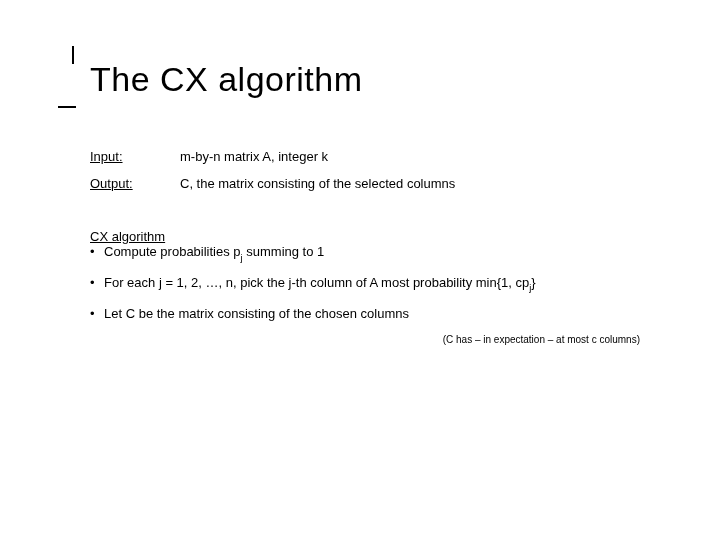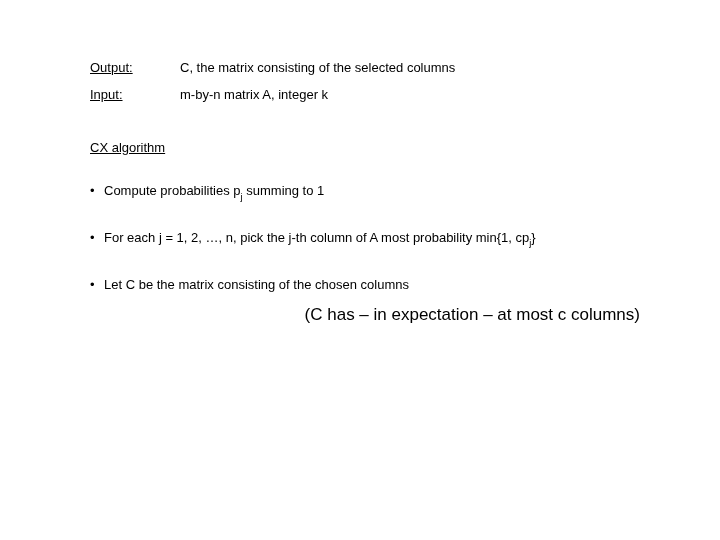--- a/index.html
+++ b/index.html
@@ -58,50 +58,54 @@
   }
   .bullets {
     list-style: none;
     font-size: 13px;
   }
   .bullets li {
     position: relative;
     padding-left: 14px;
     margin-bottom: 12px;
     line-height: 1.3;
-    margin-top: 28px;
   }
   .bullets li::before {
     content: "•";
     position: absolute;
     left: 0;
     top: 0;
   }
   .sub { font-size: 0.72em; vertical-align: sub; position: relative; top: 0.1em; }
   .sup { font-size: 0.72em; vertical-align: super; position: relative; top: -0.1em; }
   .footnote {
-    font-size: 17px;
+    font-size: 10px;
     text-align: right;
     margin-top: 4px;
     padding-right: 10px;
   }
 </style>
 </head>
 <body>
 
 <div class="slide">
 
+  <div class="title-block">
+    <div class="title-tick-v"></div>
+    <div class="title-tick-h"></div>
+    <h1 class="title">The CX algorithm</h1>
+  </div>
 
+  <div class="io-row">
+    <span class="io-label">Input:</span>
+    <span class="io-value">m-by-n matrix A, integer k</span>
+  </div>
   <div class="io-row">
     <span class="io-label">Output:</span>
     <span class="io-value">C, the matrix consisting of the selected columns</span>
-  </div>
-  <div class="io-row">
-    <span class="io-label">Input:</span>
-    <span class="io-value">m-by-n matrix A, integer k</span>
   </div>
 
   <div class="section-head">CX algorithm</div>
 
   <ul class="bullets">
     <li>
       <span>Compute probabilities p</span><span class="sub">j</span><span> summing to 1</span>
     </li>
     <li>
       <span>For each j = 1, 2, …, n, pick the j-th column of A most probability min{1, cp</span><span class="sub">j</span><span>}</span>

